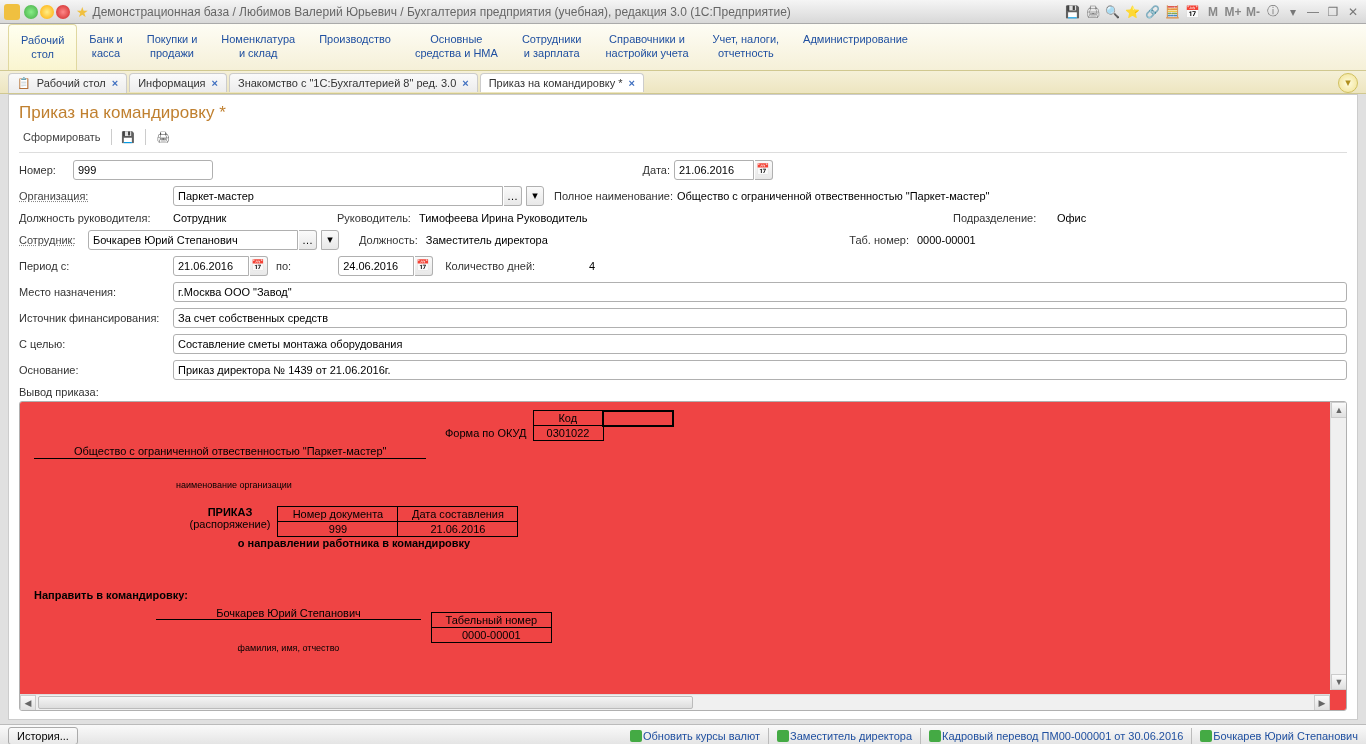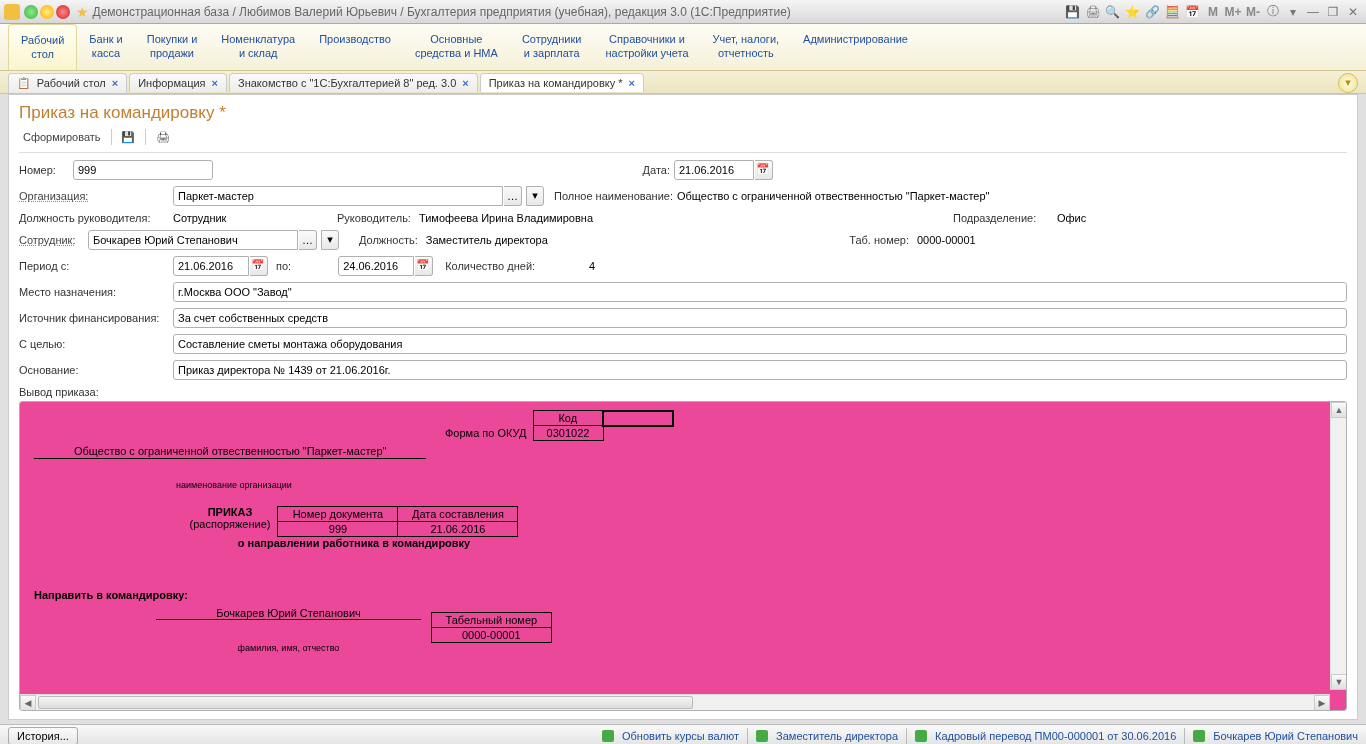--- a/index.html
+++ b/index.html
@@ -31,35 +31,35 @@
 .toolbar .tbtn { color: #444; cursor: pointer; padding: 2px 4px; }
 .toolbar .sep { width: 1px; height: 16px; background: #ccc; }
 
 .formrow { display: flex; align-items: center; margin: 3px 0; gap: 4px; }
 .formrow > label { color: #333; }
 .formrow .link-label { color: #444; text-decoration: underline dotted #888; cursor: pointer; }
 input[type=text] { border: 1px solid #b0b0b0; border-radius: 3px; padding: 2px 4px; font-size: 11px; height: 20px; background: #fff; }
 .input-wide { flex: 1; }
 .select-btn { width: 18px; height: 20px; border: 1px solid #b0b0b0; border-left: none; border-radius: 0 3px 3px 0; background: linear-gradient(#fafafa,#e8e8e8); display: flex; align-items: center; justify-content: center; cursor: pointer; margin-left: -3px; }
 
-.preview-area { border: 1px solid #b0b0b0; border-radius: 3px; flex: 1; background: #ec4899; overflow: auto; position: relative; padding: 8px 14px; }
+.preview-area { border: 1px solid #b0b0b0; border-radius: 3px; flex: 1; background: #ef4444; overflow: auto; position: relative; padding: 8px 14px; }
 .preview-area table { font-size: 11px; }
 .form-table td { border: 1px solid #000; padding: 1px 8px; text-align: center; }
 .form-table .nb { border: none; }
 .org-line { border-bottom: 1px solid #000; padding: 0 40px 1px; }
 .small-caption { font-size: 9px; text-align: center; margin-top: 23px; }
 .scrollbar-v { position: absolute; right: 0; top: 0; bottom: 20px; width: 16px; background: #f0f0f0; border-left: 1px solid #ddd; }
 .scrollbar-h { position: absolute; left: 0; right: 16px; bottom: 0; height: 16px; background: #f0f0f0; border-top: 1px solid #ddd; display: flex; }
 .sb-btn { width: 16px; height: 16px; background: linear-gradient(#fafafa,#e0e0e0); border: 1px solid #ccc; display: flex; align-items: center; justify-content: center; font-size: 9px; color: #666; }
 .sb-track { flex: 1; }
 .sb-thumb-h { position: absolute; left: 18px; width: 50%; top: 1px; bottom: 1px; background: linear-gradient(#f5f5f5,#ddd); border: 1px solid #bbb; border-radius: 2px; }
 
 .statusbar { height: 24px; background: linear-gradient(#fafafa,#e0e0e0); border-top: 1px solid #bbb; display: flex; align-items: center; padding: 0 8px; gap: 8px; font-size: 11px; }
 .statusbar .sbtn { padding: 2px 8px; border: 1px solid #aaa; border-radius: 3px; background: linear-gradient(#fafafa,#e8e8e8); cursor: pointer; }
-.statusbar .slink { color: #2050a0; cursor: pointer; display: flex; align-items: center; gap: 8px; }
+.statusbar .slink { color: #2050a0; cursor: pointer; display: flex; align-items: center; gap: 1px; }
 .statusbar .spacer { flex: 1; }
 .statusbar .sep { width: 1px; height: 16px; background: #bbb; }
 .igreen { display: inline-block; width: 12px; height: 12px; background: #4a4; border-radius: 2px; }
 </style>
 </head>
 <body>
 
 <div class="titlebar">
   <div class="logo"></div>
   <div class="dot g"></div>
@@ -158,21 +158,21 @@
     <span class="select-btn">…</span>
     <span class="select-btn" style="border-left:1px solid #b0b0b0;margin-left:0">▾</span>
     <label style="margin-left:6px">Полное наименование:</label>
     <span>Общество с ограниченной отвественностью "Паркет-мастер"</span>
   </div>
 
   <div class="formrow">
     <label style="width:150px">Должность руководителя:</label>
     <span style="width:160px">Сотрудник</span>
     <label>Руководитель:</label>
-    <span style="margin-left:4px">Тимофеева Ирина Владимировна</span>
+    <span style="margin-left:4px">Тимофеева Ирина Руководитель</span>
     <div style="flex:1"></div>
     <label style="width:100px">Подразделение:</label>
     <span style="width:290px">Офис</span>
   </div>
 
   <div class="formrow">
     <label class="link-label" style="width:65px">Сотрудник:</label>
     <input type="text" style="width: 210px; border-radius: 3px 0px 0px 3px;" value="Бочкарев Юрий Степанович">
     <span class="select-btn">…</span>
     <span class="select-btn" style="border-left:1px solid #b0b0b0;margin-left:0">▾</span>

